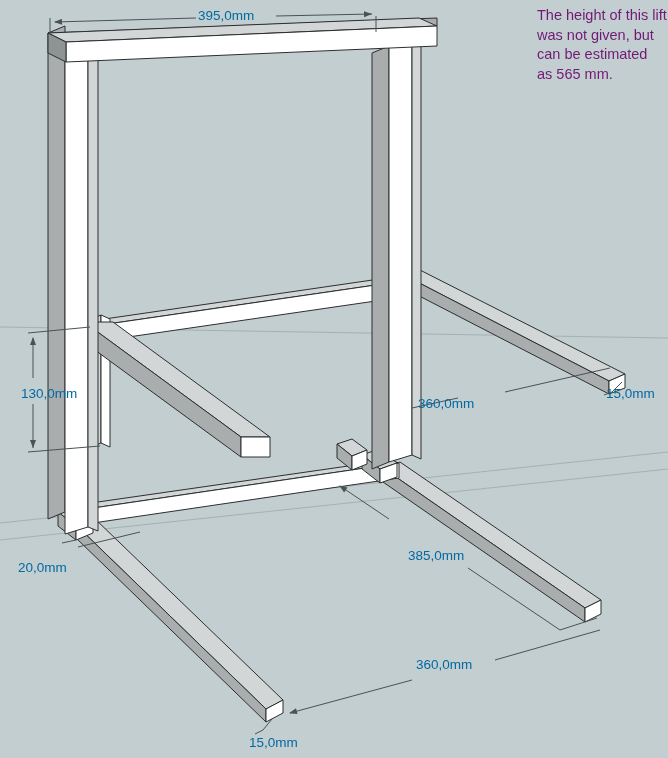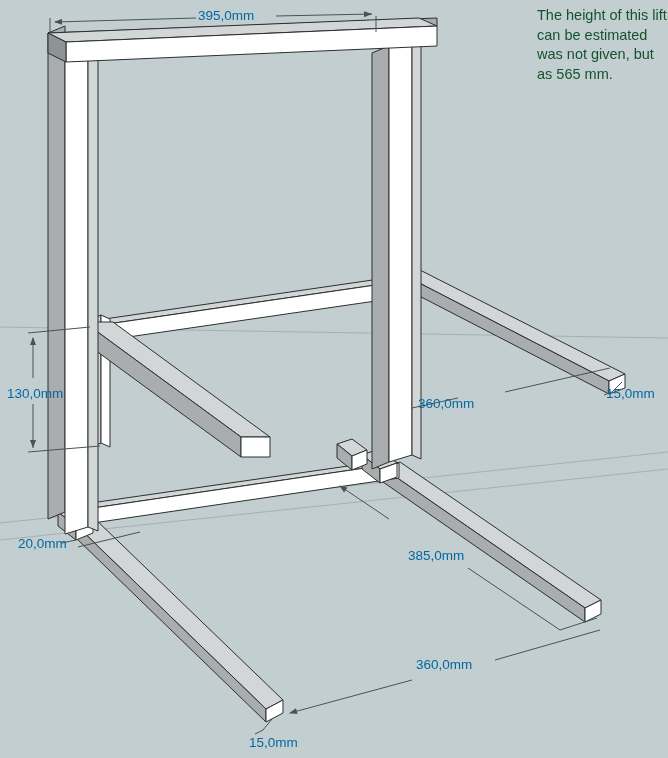--- a/index.html
+++ b/index.html
@@ -27,21 +27,21 @@
     width: 668px;
     height: 758px;
   }
   .note {
     position: absolute;
     left: 537px;
     top: 6px;
     width: 130px;
     font-size: 14.5px;
     line-height: 19.5px;
-    color: #14532d;
+    color: #701a75;
     font-family: "Liberation Sans", sans-serif;
     letter-spacing: 0px;
   }
   .dimlabel {
     position: absolute;
     font-size: 13.5px;
     color: #0369a1;
     font-family: "Liberation Sans", sans-serif;
     white-space: nowrap;
   }
@@ -191,30 +191,30 @@
 
     <g stroke="#4a5254" stroke-width="1" fill="none">
       <line x1="263" y1="730" x2="272" y2="719"></line>
       <line x1="255" y1="734" x2="263" y2="730"></line>
     </g>
 
   </svg>
 
   <div class="note">
     <div>The height of this lift</div>
+    <div>was not given, but</div>
     <div>can be estimated</div>
-    <div>was not given, but</div>
     <div>as 565 mm.</div>
   </div>
 
   <div class="dimlabel" style="left:198px; top:8px;">395,0mm</div>
 
-  <div class="dimlabel" style="left:7px; top:386px;">130,0mm</div>
-
-  <div class="dimlabel" style="left:18px; top:536px;">20,0mm</div>
+  <div class="dimlabel" style="left:21px; top:386px;">130,0mm</div>
+
+  <div class="dimlabel" style="left:18px; top:560px;">20,0mm</div>
 
   <div class="dimlabel" style="left:418px; top:396px;">360,0mm</div>
 
   <div class="dimlabel" style="left:606px; top:386px;">15,0mm</div>
 
   <div class="dimlabel" style="left:408px; top:548px;">385,0mm</div>
 
   <div class="dimlabel" style="left:416px; top:657px;">360,0mm</div>
 
   <div class="dimlabel" style="left:249px; top:735px;">15,0mm</div>

